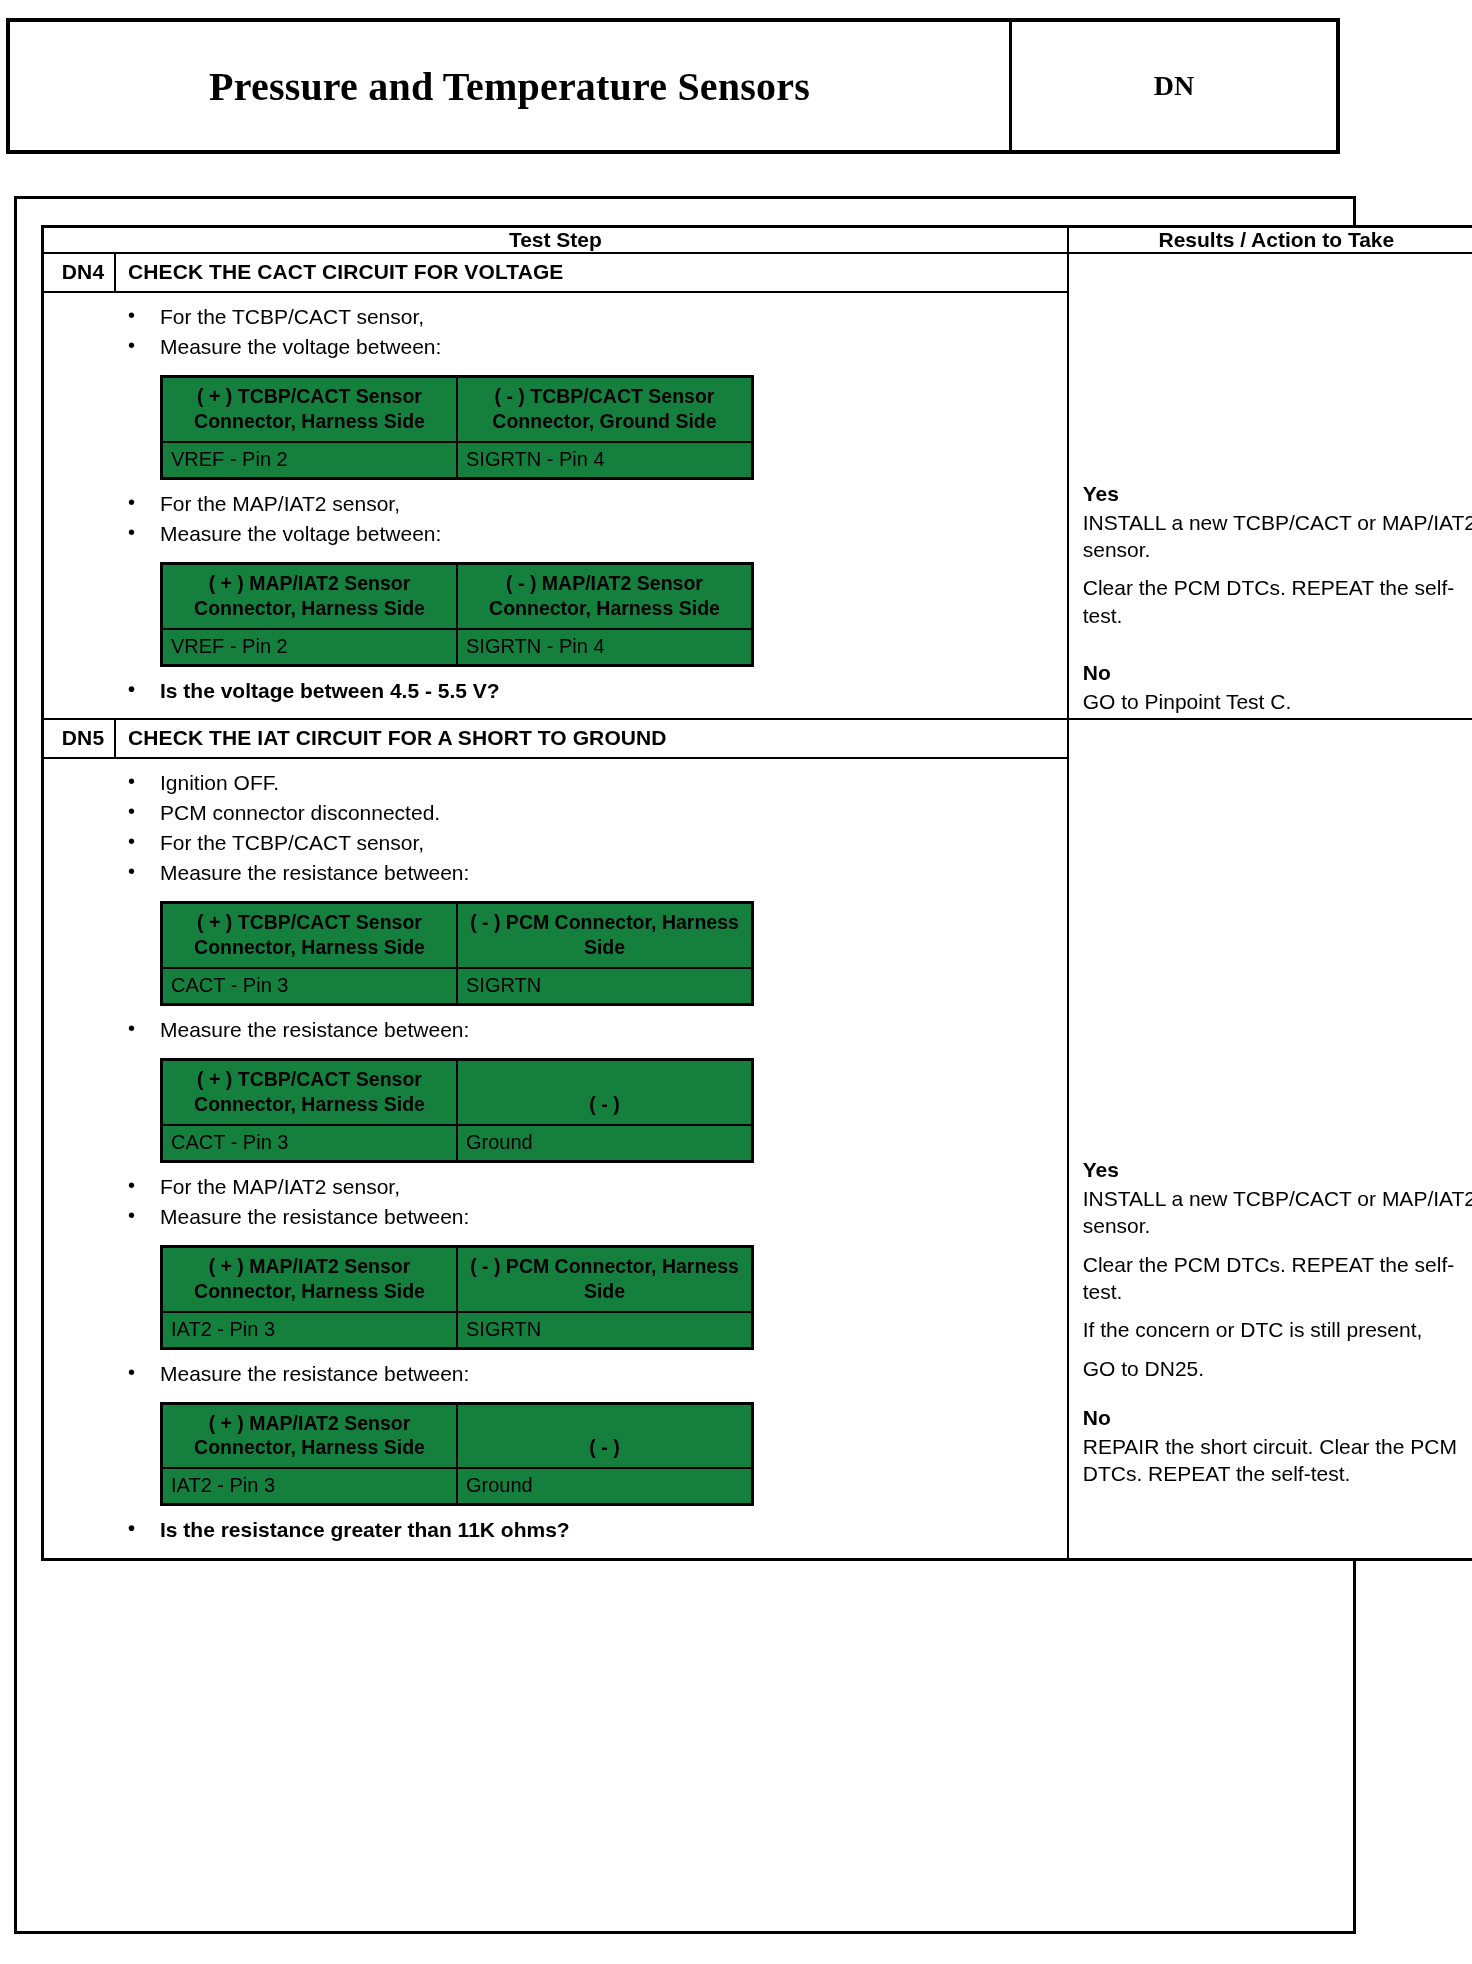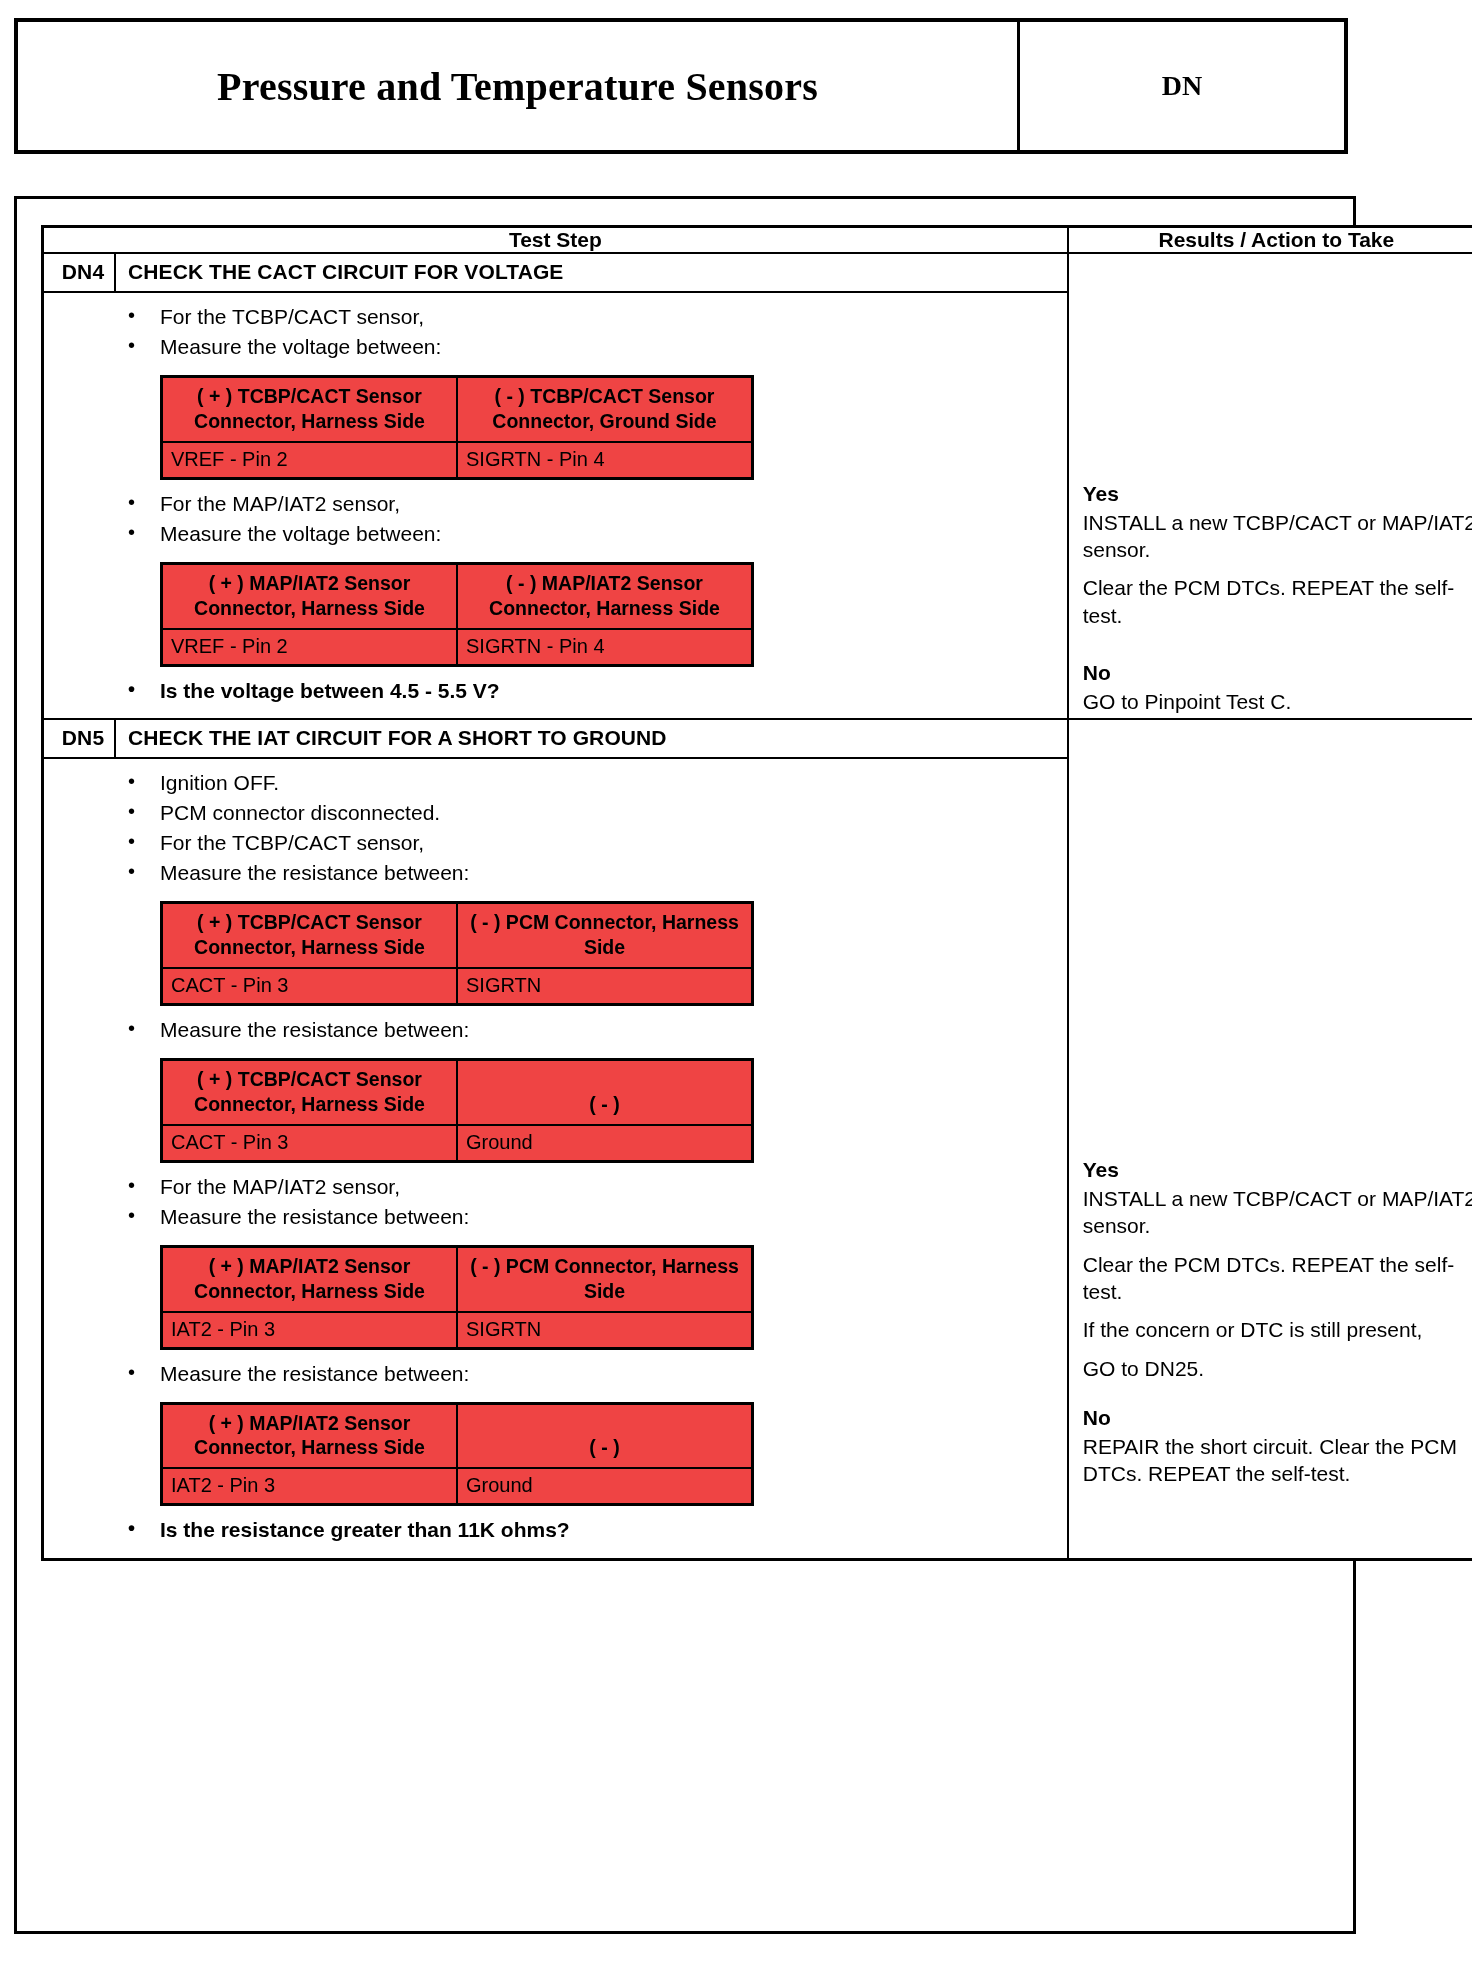--- a/index.html
+++ b/index.html
@@ -14,21 +14,21 @@
     height: 1964px;
     position: relative;
     font-family: "Liberation Sans", sans-serif;
     color: #000000;
     overflow: hidden;
   }
 
   
   .page-header {
     position: absolute;
-    left: 14px;
+    left: 6px;
     top: 18px;
     width: 1334px;
     height: 136px;
     border: 4px solid #000;
     display: flex;
     background: #fff;
   }
   .page-header-title {
     flex: 0 0 1002px;
     border-right: 3px solid #000;
@@ -134,21 +134,21 @@
     line-height: 1.33;
   }
   ul.bullets li.bold { font-weight: bold; }
 
   
   table.conn {
     border-collapse: collapse;
     border: 3px solid #000;
     margin: 12px 0 10px 108px;
     width: 594px;
-    background: #ef4444;
+    background: #15803d;
   }
   table.conn td {
     border: 2px solid #000;
     padding: 0;
   }
   table.conn .chead {
     text-align: center;
     font-weight: bold;
     font-size: 19.5px;
     line-height: 1.28;

